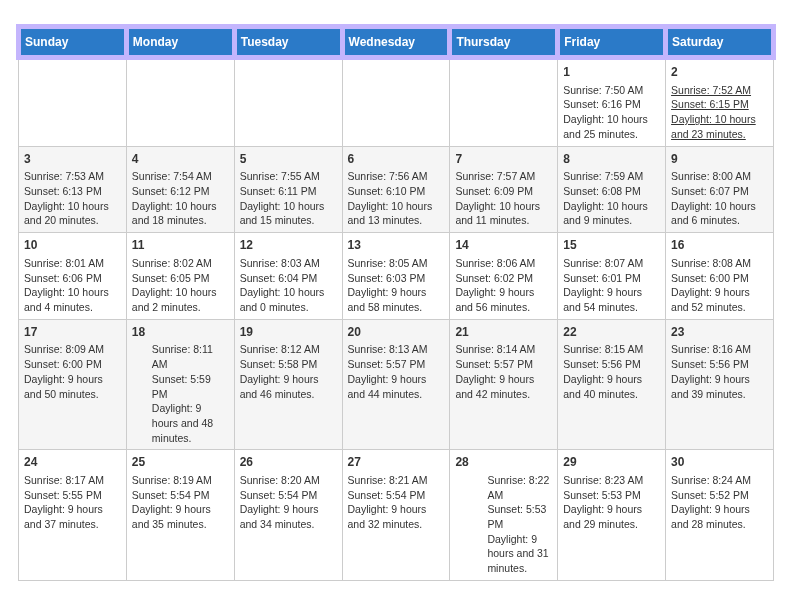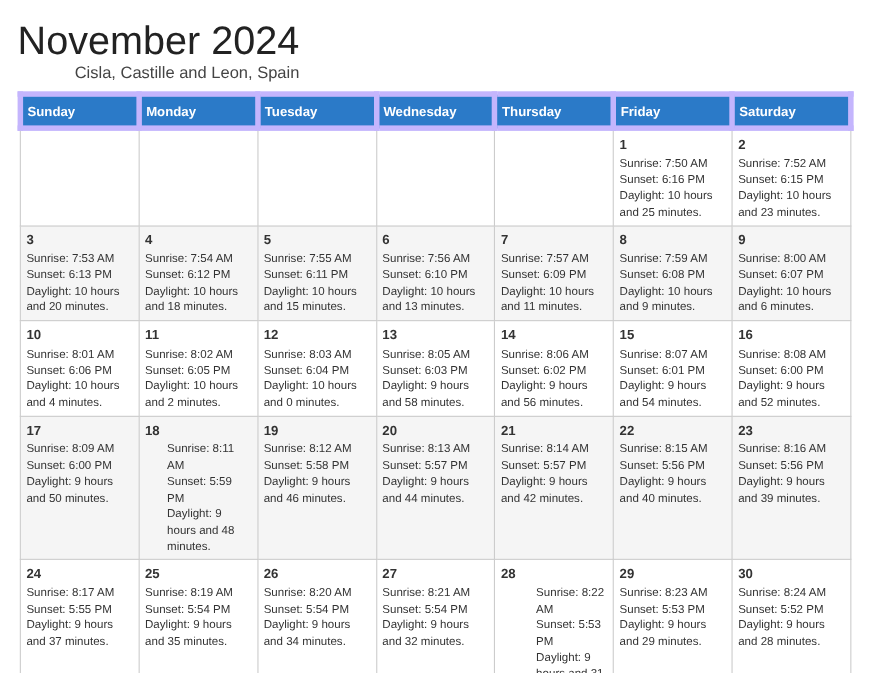--- a/index.html
+++ b/index.html
@@ -83,24 +83,20 @@
       color: #333;
     }
     .empty-cell {
       background: #fff !important;
     }
   </style>
 </head>
 <body>
 
 <div class="header">
-  <div class="title-block">
-    <div class="month-title">November 2024</div>
-    <div class="location">Cisla, Castille and Leon, Spain</div>
-  </div>
 </div>
 
 <table>
   <thead>
     <tr id="header-row">
         <th>Sunday</th>
         <th>Monday</th>
         <th>Tuesday</th>
         <th>Wednesday</th>
         <th>Thursday</th>
@@ -116,21 +112,21 @@
         <td class="empty-cell"></td>
         <td class="empty-cell"></td>
         <td>
           <span class="day-num">1</span>
           <div class="day-info" style="white-space: pre-line;">Sunrise: 7:50 AM
 Sunset: 6:16 PM
 Daylight: 10 hours and 25 minutes.</div>
         </td>
         <td>
           <span class="day-num">2</span>
-          <div class="day-info" style="white-space: pre-line;">Sunrise: 7:52 AM
+          <div class="day-info" style="white-space: pre-line; text-decoration: underline;">Sunrise: 7:52 AM
 Sunset: 6:15 PM
 Daylight: 10 hours and 23 minutes.</div>
         </td>
       </tr>
       <tr>
         <td>
           <span class="day-num">3</span>
           <div class="day-info" style="white-space: pre-line;">Sunrise: 7:53 AM
 Sunset: 6:13 PM
 Daylight: 10 hours and 20 minutes.</div>

